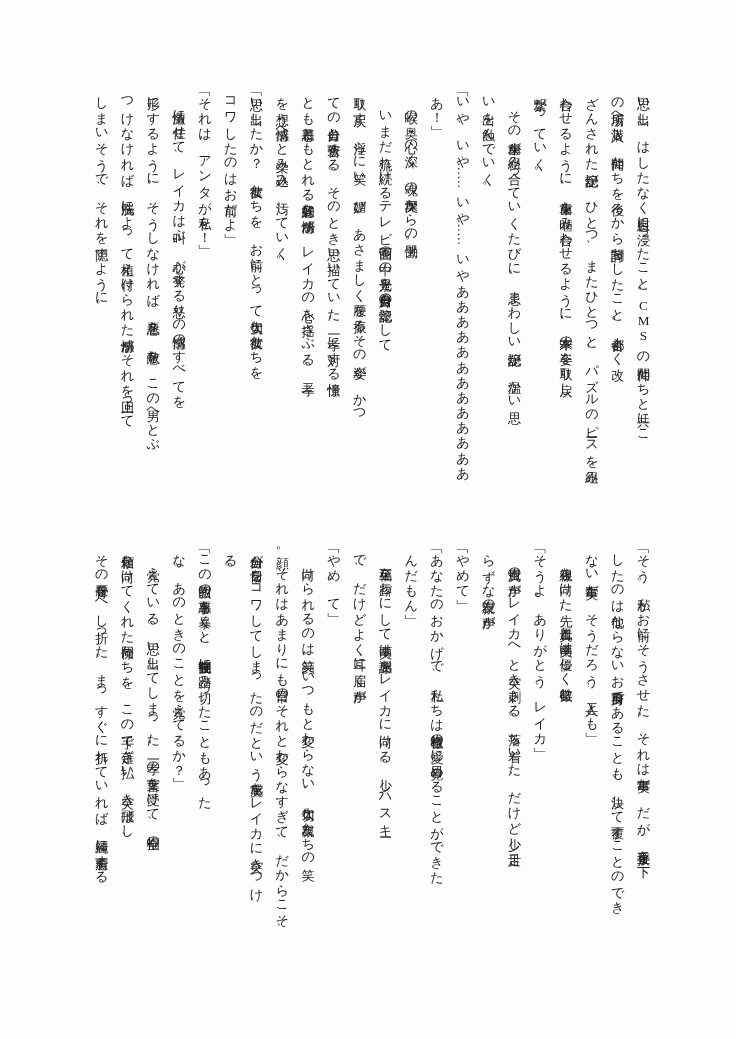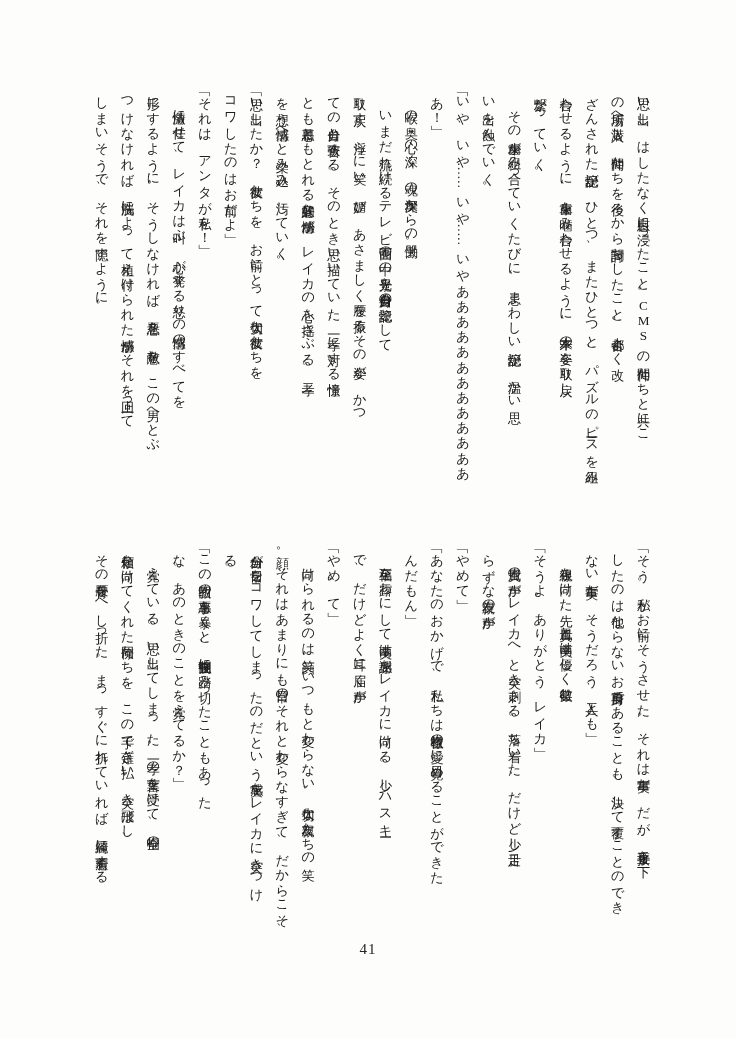--- a/index.html
+++ b/index.html
@@ -94,15 +94,14 @@
     <div class="line">顔。それはあまりにも日常のそれと変わらなすぎて、だからこそ、</div>
     <div class="line">自分が日常をコワしてしまったのだという実感をレイカに突きつけ</div>
     <div class="line">る。</div>
     <div class="line">「この教団の悪事を暴くと、強制捜査に踏み切ったこともあった</div>
     <div class="line">な。あのときのことを覚えてるか？」</div>
     <div class="line">　覚えている。思い出してしまった。一孝の言葉を受けて、全幅の</div>
     <div class="line">信頼を向けてくれた同僚たちを、この手で薙ぎ払い、突き飛ばし、</div>
     <div class="line">その腰骨をへし折った。まっすぐに折れていれば、綺麗に癒着する</div>
   </div>
 
-  <div class="page-number">41</div>
 
 </div>
 
 </body></html>

